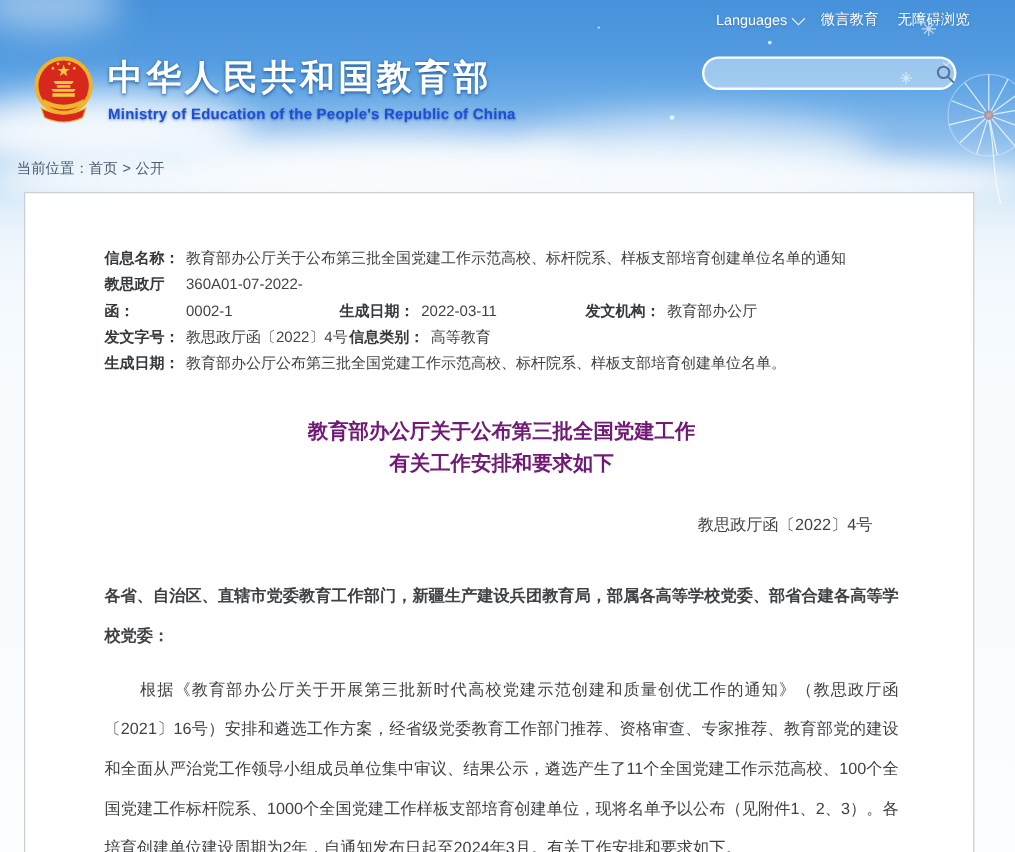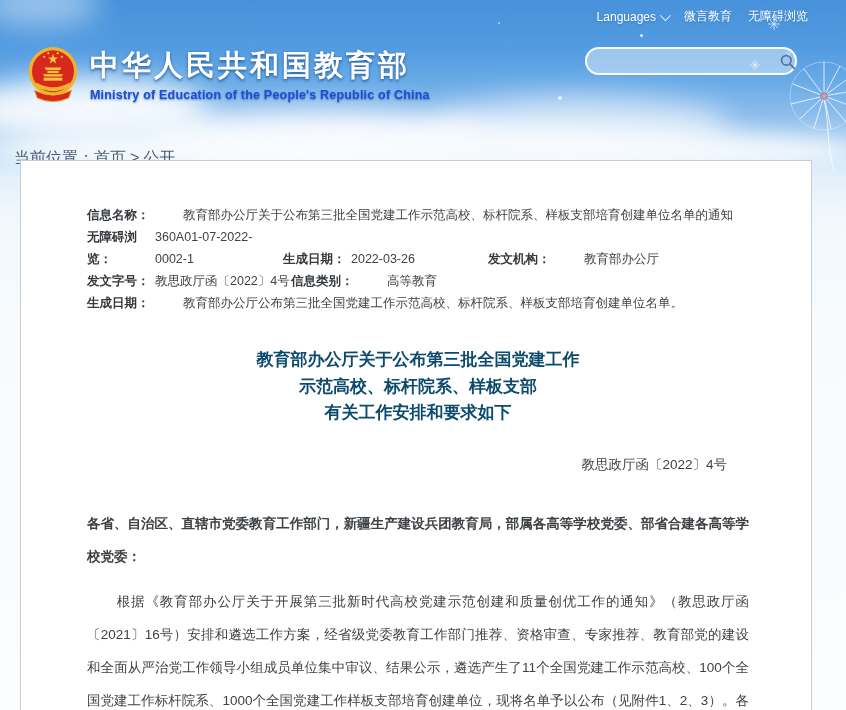--- a/index.html
+++ b/index.html
@@ -39,39 +39,39 @@
   
   .search{position:absolute;left:585px;top:47px;width:212px;height:28px;box-sizing:border-box;
           border:2px solid rgba(255,255,255,.95);border-radius:16px;
           background:rgba(226,239,249,.5);display:flex;align-items:center;}
   .search input{flex:1;height:100%;border:none;outline:none;background:transparent;
                 padding:0 4px 0 12px;font-size:13px;color:#3a5a7d;}
   .search-btn{width:30px;height:100%;border:none;background:transparent;cursor:pointer;
               display:flex;align-items:center;justify-content:center;padding:0 8px 0 0;}
 
   
-  .breadcrumb{position:absolute;left:14px;top:148px;font-size:16px;color:#4a5b6e;}
+  .breadcrumb{position:absolute;left:14px;top:132px;font-size:12px;color:#4a5b6e;}
   .breadcrumb a{color:#4a5b6e;text-decoration:none;cursor:pointer;}
   .bc-sep{margin:0 4px;}
 
   
   .card{position:absolute;left:20px;top:160px;width:792px;height:560px;box-sizing:border-box;
         background:#fff;border:1px solid #c8cdd2;border-bottom:none;
         padding:43px 62px 0 66px;color:#3f4245;}
 
   .meta{font-size:12.5px;line-height:22px;}
   .meta-row{display:flex;align-items:flex-end;}
   .m-label{font-weight:bold;color:#35393d;flex:none;width:68px;}
   .m-val{color:#3f4245;}
   .w-narrow{flex:none;width:128px;}
   .w-mid{flex:none;width:137px;}
-  .m-flex{flex:1;min-width:0;margin-left:28px;}
+  .m-flex{flex:1;min-width:0;}
 
   .doc-title{margin-top:33px;text-align:center;font-size:17px;font-weight:bold;
-             line-height:26.5px;color:#0c4a6e;}
+             line-height:26.5px;color:#701a75;}
   .doc-number{margin-top:29px;text-align:right;padding-right:22px;font-size:13.5px;color:#3f4245;}
 
   .para{font-size:13.5px;line-height:33px;text-align:justify;color:#3f4245;}
   .p1{margin-top:33px;font-weight:bold;}
   .p2{margin-top:12px;text-indent:2.2em;}
 </style>
 </head>
 <body>
 
 <div class="page">
@@ -165,42 +165,41 @@
   </div>
 
   <div class="card">
 
     <div class="meta">
       <div class="meta-row">
         <span class="m-label">信息名称：</span>
         <span class="m-val m-flex">教育部办公厅关于公布第三批全国党建工作示范高校、标杆院系、样板支部培育创建单位名单的通知</span>
       </div>
       <div class="meta-row">
-        <span class="m-label">无障碍浏览：</span>
+        <span class="m-label">教思政厅函：</span>
         <span class="m-val w-narrow">360A01-07-2022-0002-1</span>
         <span class="m-label">生成日期：</span>
-        <span class="m-val w-mid">2022-03-26</span>
+        <span class="m-val w-mid">2022-03-11</span>
         <span class="m-label">发文机构：</span>
         <span class="m-val m-flex">教育部办公厅</span>
       </div>
       <div class="meta-row">
         <span class="m-label">发文字号：</span>
         <span class="m-val w-narrow" style="white-space:nowrap;min-width:128px">教思政厅函〔2022〕4号</span>
         <span class="m-label" style="margin-left:8px">信息类别：</span>
         <span class="m-val m-flex">高等教育</span>
       </div>
       <div class="meta-row">
         <span class="m-label">生成日期：</span>
         <span class="m-val m-flex">教育部办公厅公布第三批全国党建工作示范高校、标杆院系、样板支部培育创建单位名单。</span>
       </div>
     </div>
 
     <div class="doc-title">
       <div>教育部办公厅关于公布第三批全国党建工作</div>
-      <div>示范高校、标杆院系、样板支部</div>
       <div>有关工作安排和要求如下</div>
     </div>
 
     <div class="doc-number">教思政厅函〔2022〕4号</div>
 
     <div class="para p1">各省、自治区、直辖市党委教育工作部门，新疆生产建设兵团教育局，部属各高等学校党委、部省合建各高等学校党委：</div>
     <div class="para p2">根据《教育部办公厅关于开展第三批新时代高校党建示范创建和质量创优工作的通知》（教思政厅函〔2021〕16号）安排和遴选工作方案，经省级党委教育工作部门推荐、资格审查、专家推荐、教育部党的建设和全面从严治党工作领导小组成员单位集中审议、结果公示，遴选产生了11个全国党建工作示范高校、100个全国党建工作标杆院系、1000个全国党建工作样板支部培育创建单位，现将名单予以公布（见附件1、2、3）。各培育创建单位建设周期为2年，自通知发布日起至2024年3月。有关工作安排和要求如下。</div>
 
   </div>
 </div>

